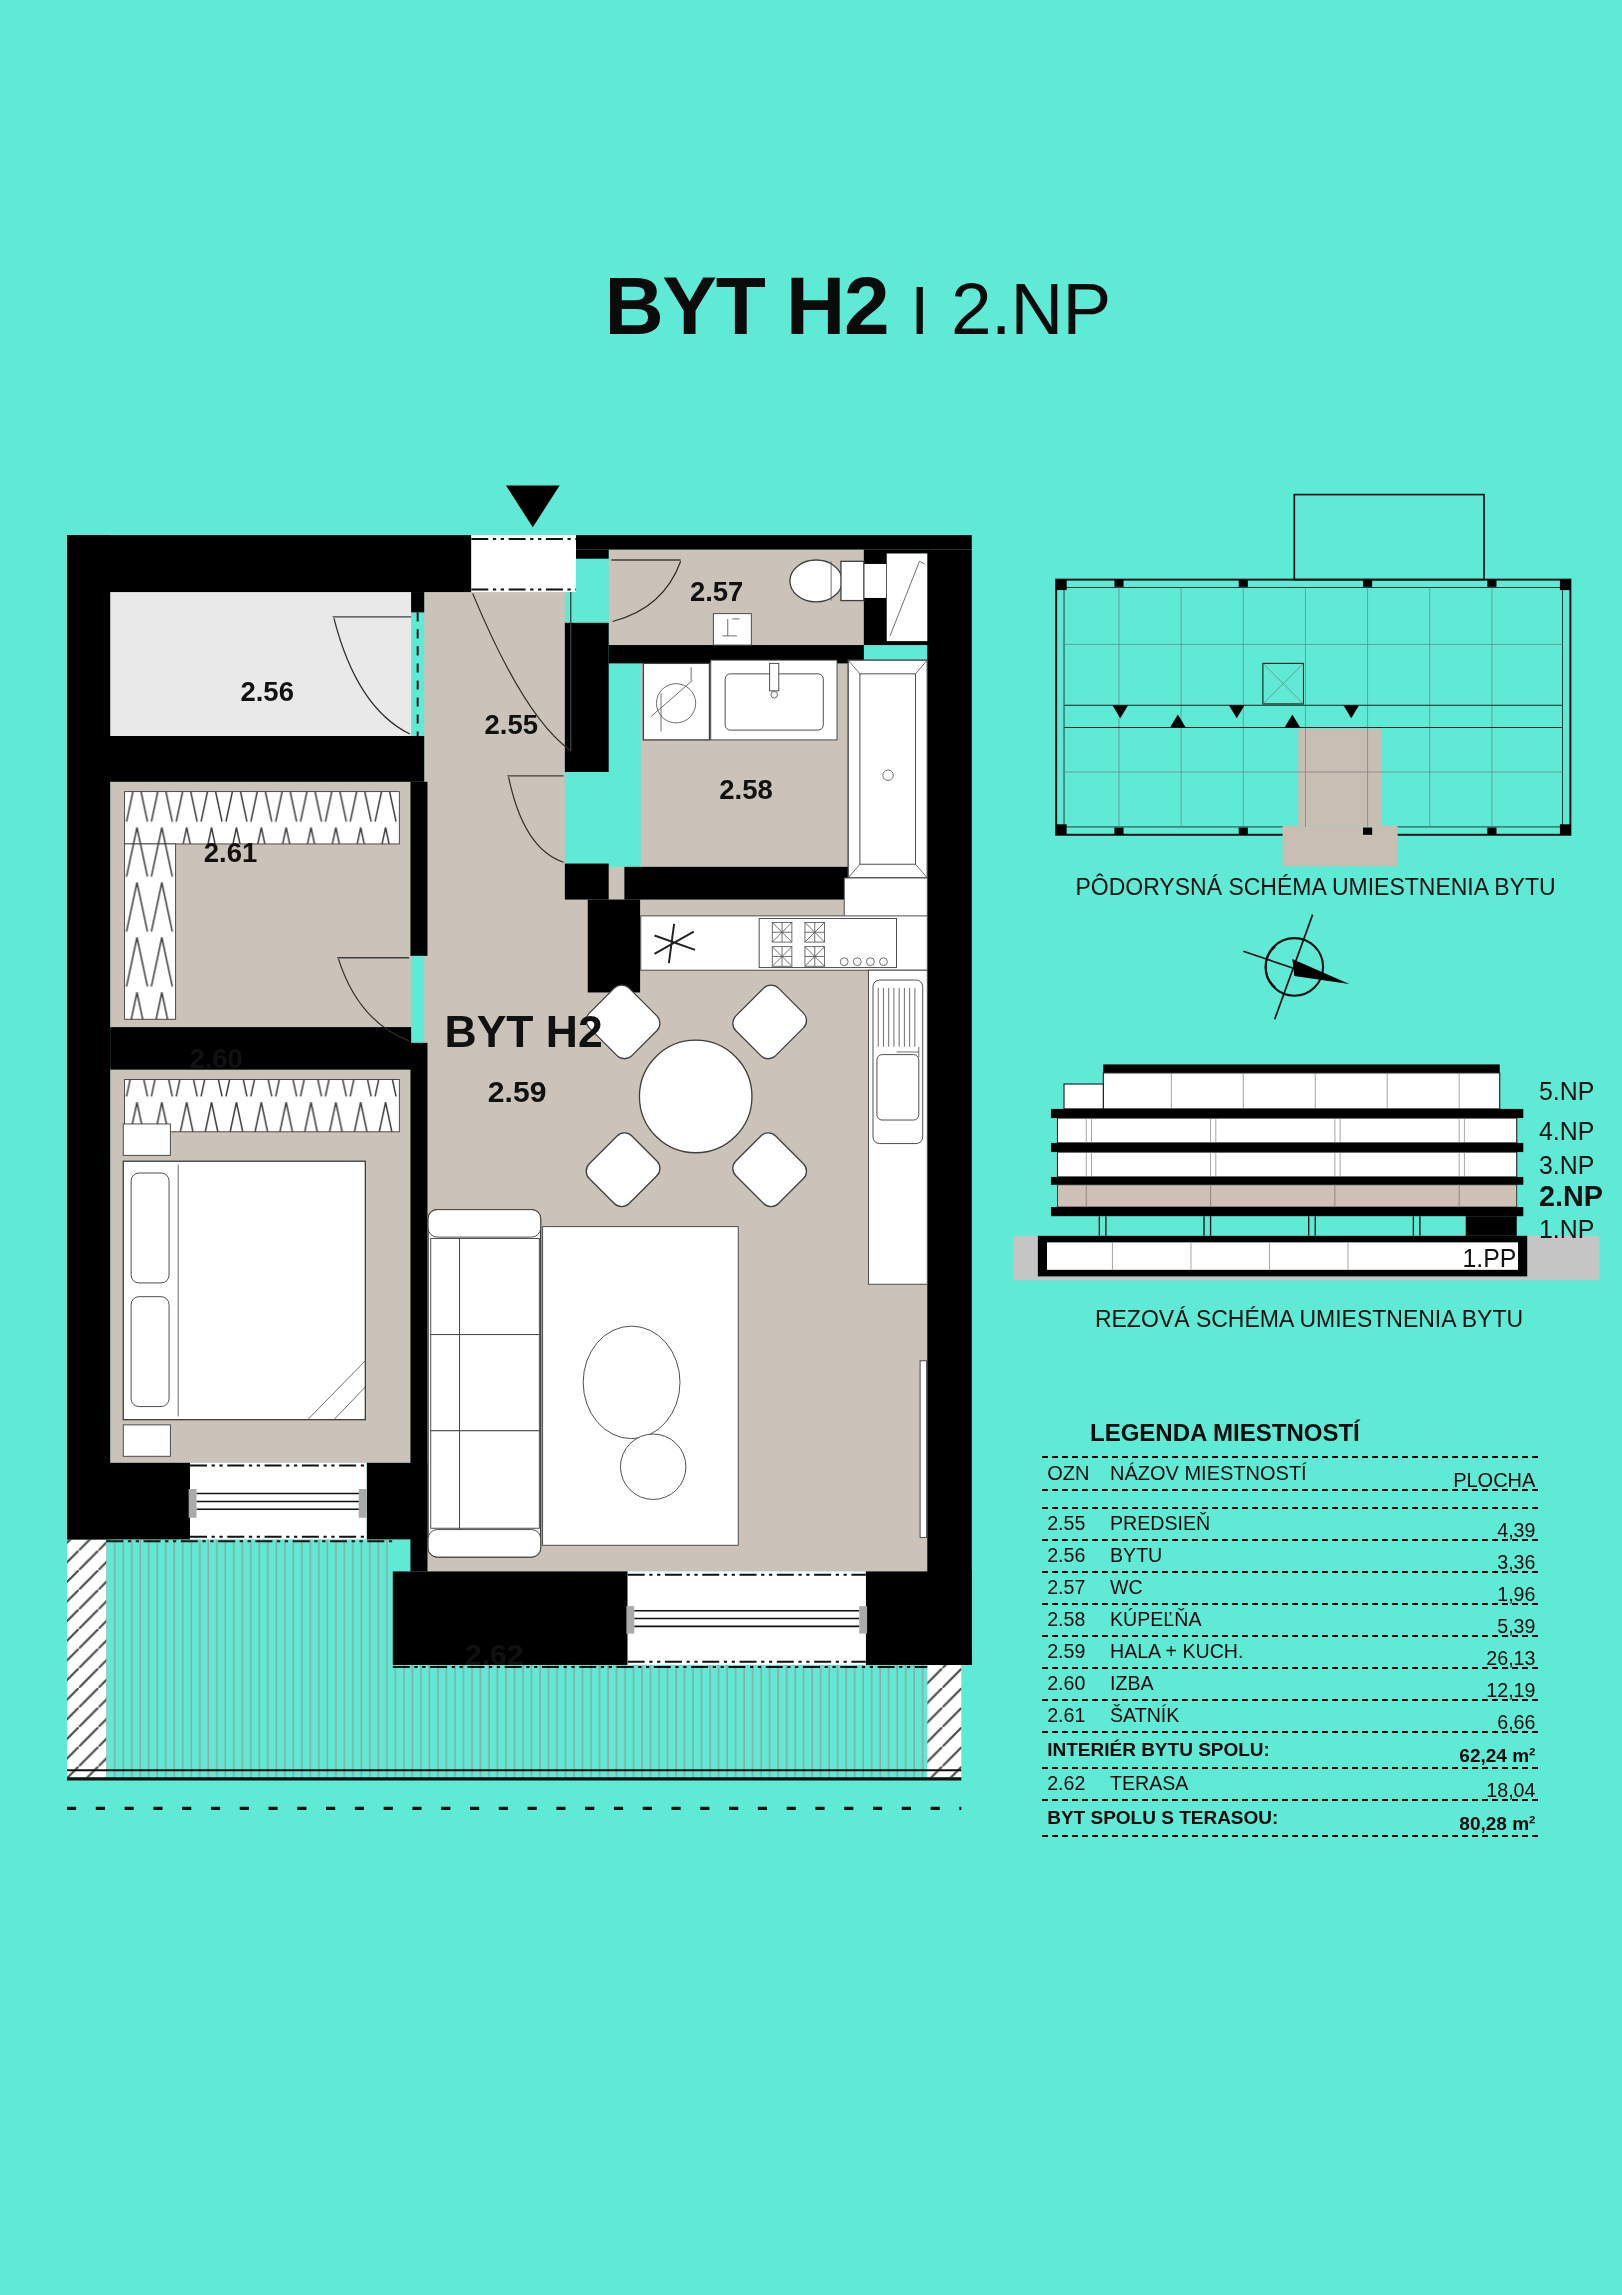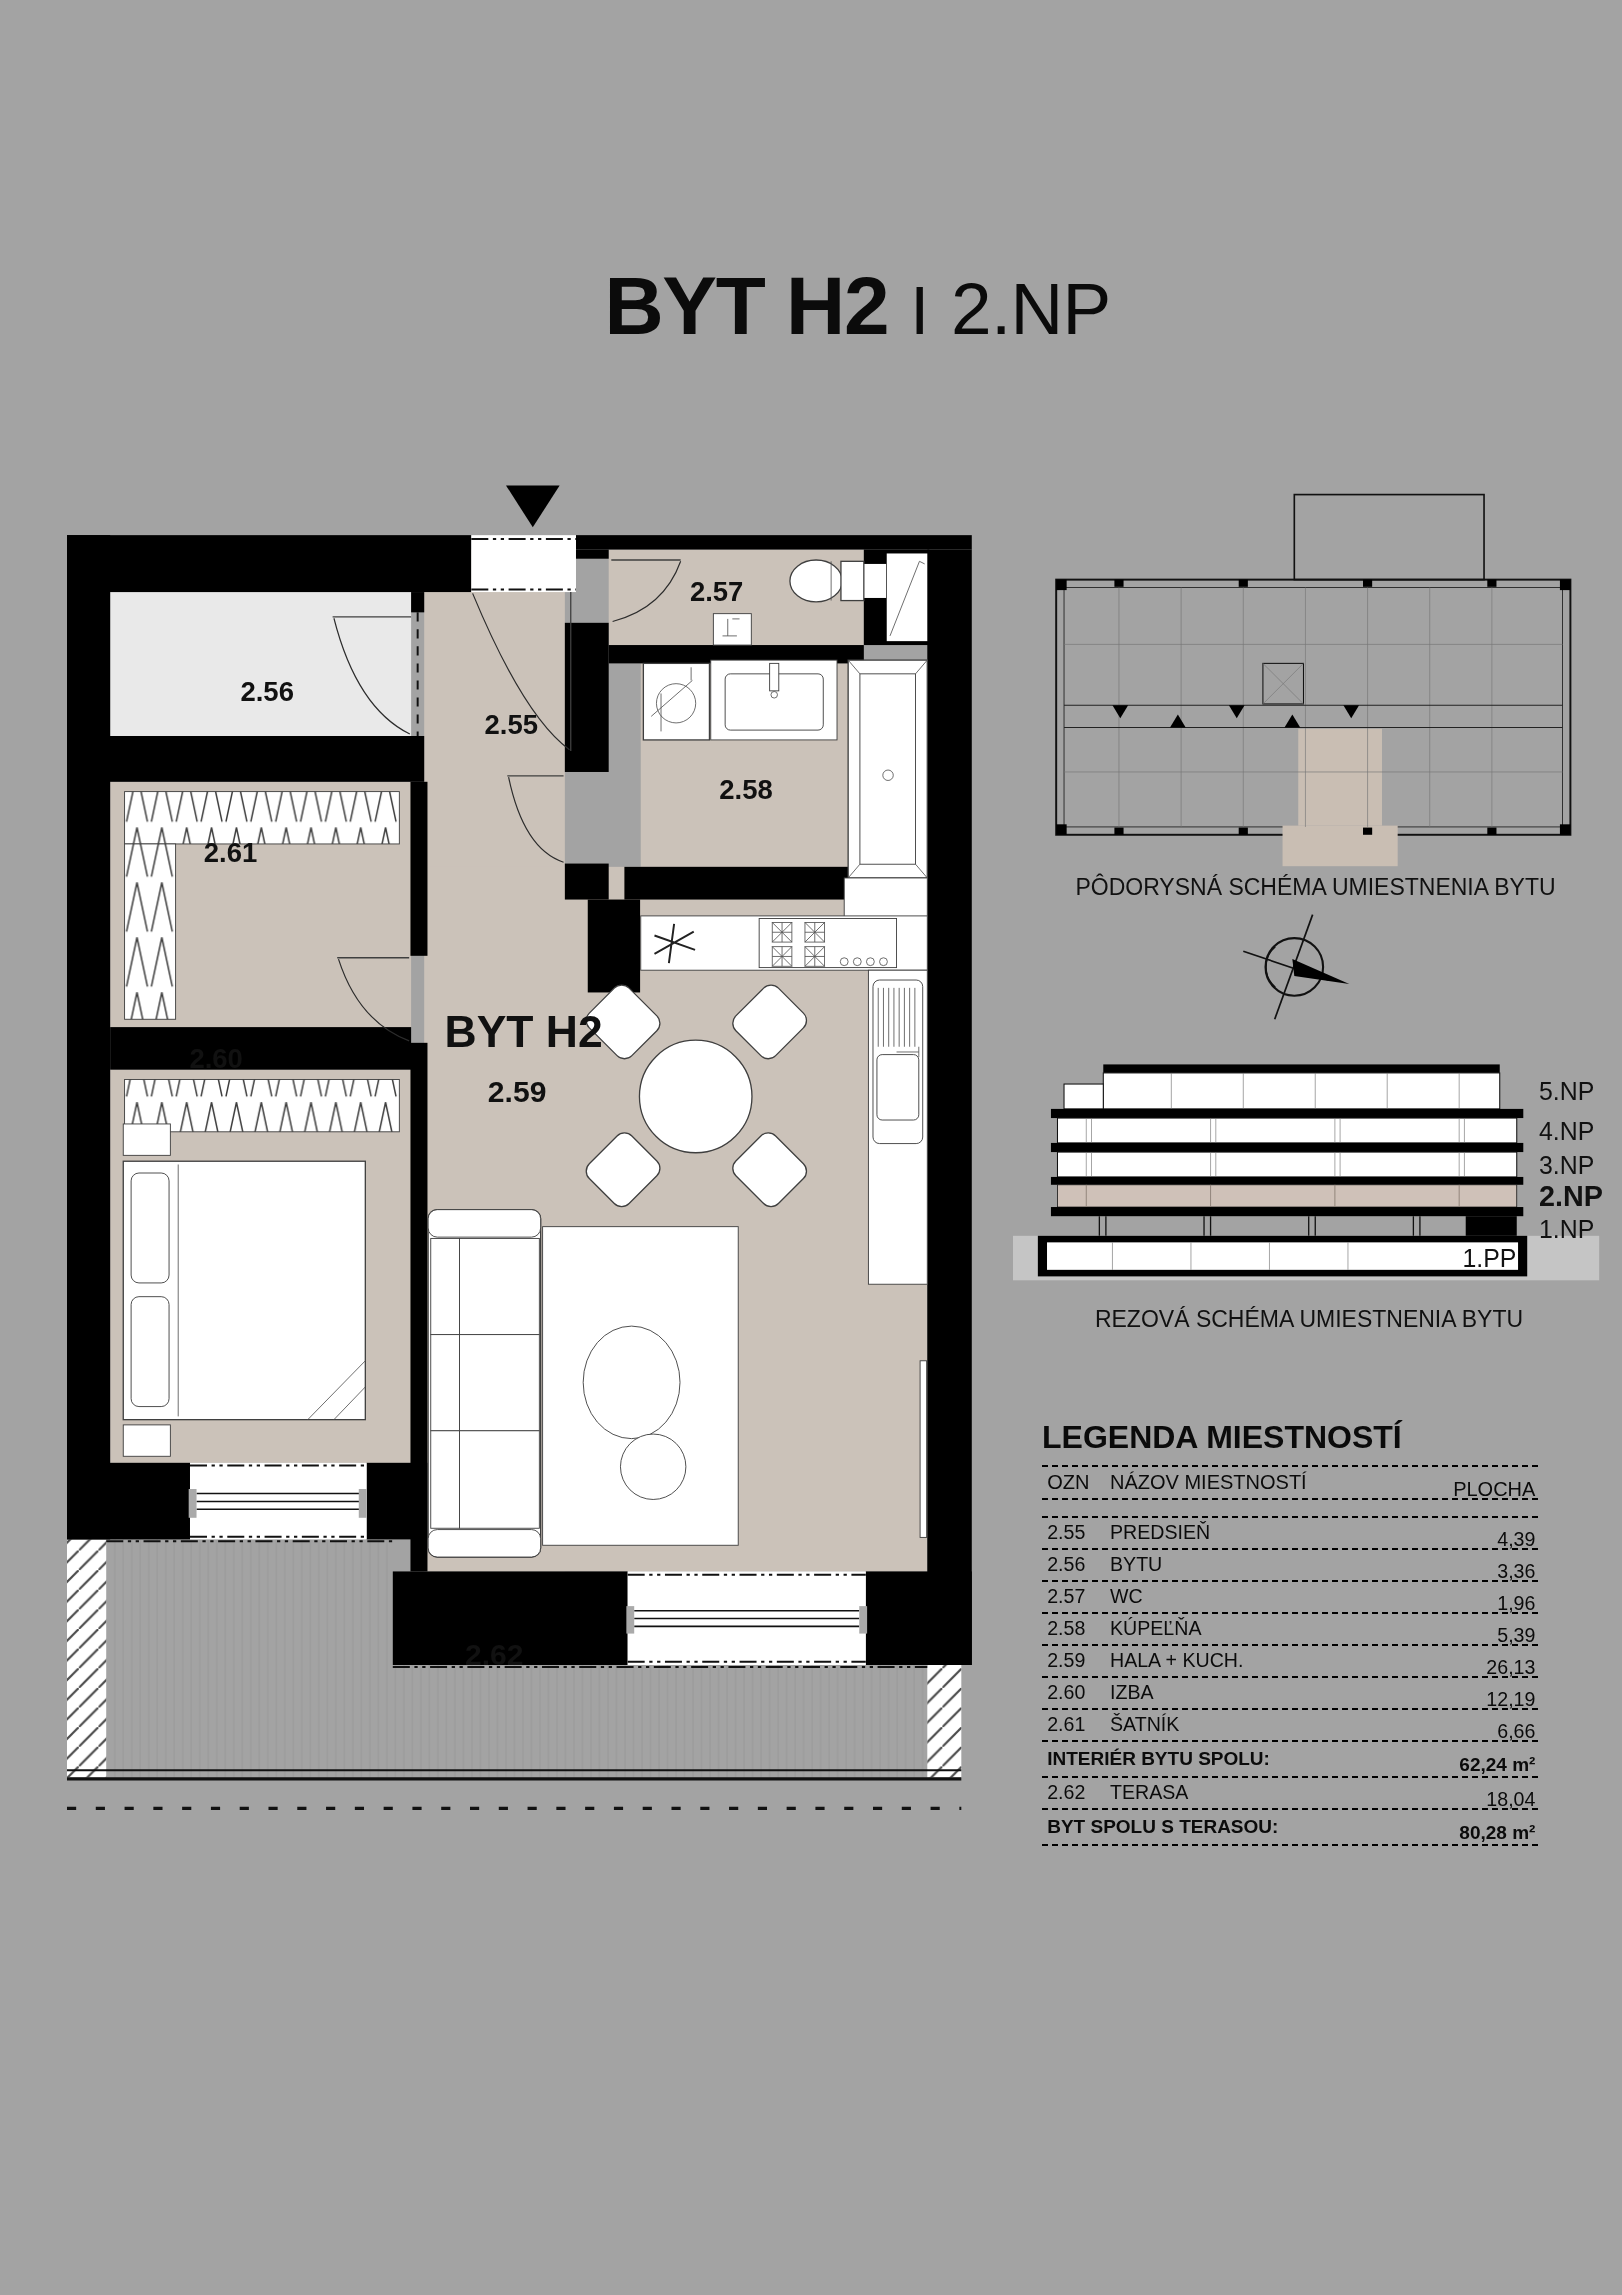--- a/index.html
+++ b/index.html
@@ -10,21 +10,21 @@
     --ground-gray:#c5c5c5;
     --wall-black:#000000;
     --line-gray:#9b9b9b;
   }
   *{margin:0;padding:0;box-sizing:border-box;}
   html,body{background:#ffffff;}
   body{
     width:1623px;height:2295px;position:relative;
     font-family:"Liberation Sans","DejaVu Sans",sans-serif;color:#0b0b0b;
   }
-  .page{position:absolute;inset:0;background:#a3a3a3;}
+  .page{position:absolute;inset:0;background:#5eead4;}
 
   
   .title-block{
     position:absolute;left:406px;top:259px;width:903px;
     text-align:center;white-space:nowrap;
   }
   .title-main{font-size:82px;font-weight:800;letter-spacing:-1.3px;}
   .title-sep{font-size:68px;font-weight:400;margin:0 22px;}
   .title-floor{font-size:73px;font-weight:400;letter-spacing:-0.7px;}
 
@@ -50,21 +50,21 @@
   .sec-label-bold{font-size:44px;font-weight:800;fill:#111;}
 
   
   .caption{
     position:absolute;text-align:center;font-size:23px;font-weight:500;
     letter-spacing:0;color:#111;white-space:nowrap;
   }
 
   
   .legend{position:absolute;left:1042px;top:1419px;width:496px;}
-  .lg-title{font-size:32px;font-weight:800;padding-bottom:9.2px;}
+  .lg-title{font-size:24px;font-weight:800;padding-bottom:9.2px;margin-left:48px;}
   .dash{border-top:2.6px dashed #000;height:0;}
   .lg-row{display:flex;align-items:center;height:30px;font-size:19.6px;}
   .lg-row.head{font-weight:400;font-size:20px;height:31px;}
   .lg-gap{height:15.7px;}
   .c1{width:68px;padding-left:5.2px;}
   .c2{flex:1;}
   .c3{width:124px;text-align:right;padding-right:2.6px;margin-top:13px;}
   .lg-row.total{font-weight:800;font-size:19px;height:34px;}
   .lg-row.total .c2x{flex:1;padding-left:5.2px;}
 </style>

